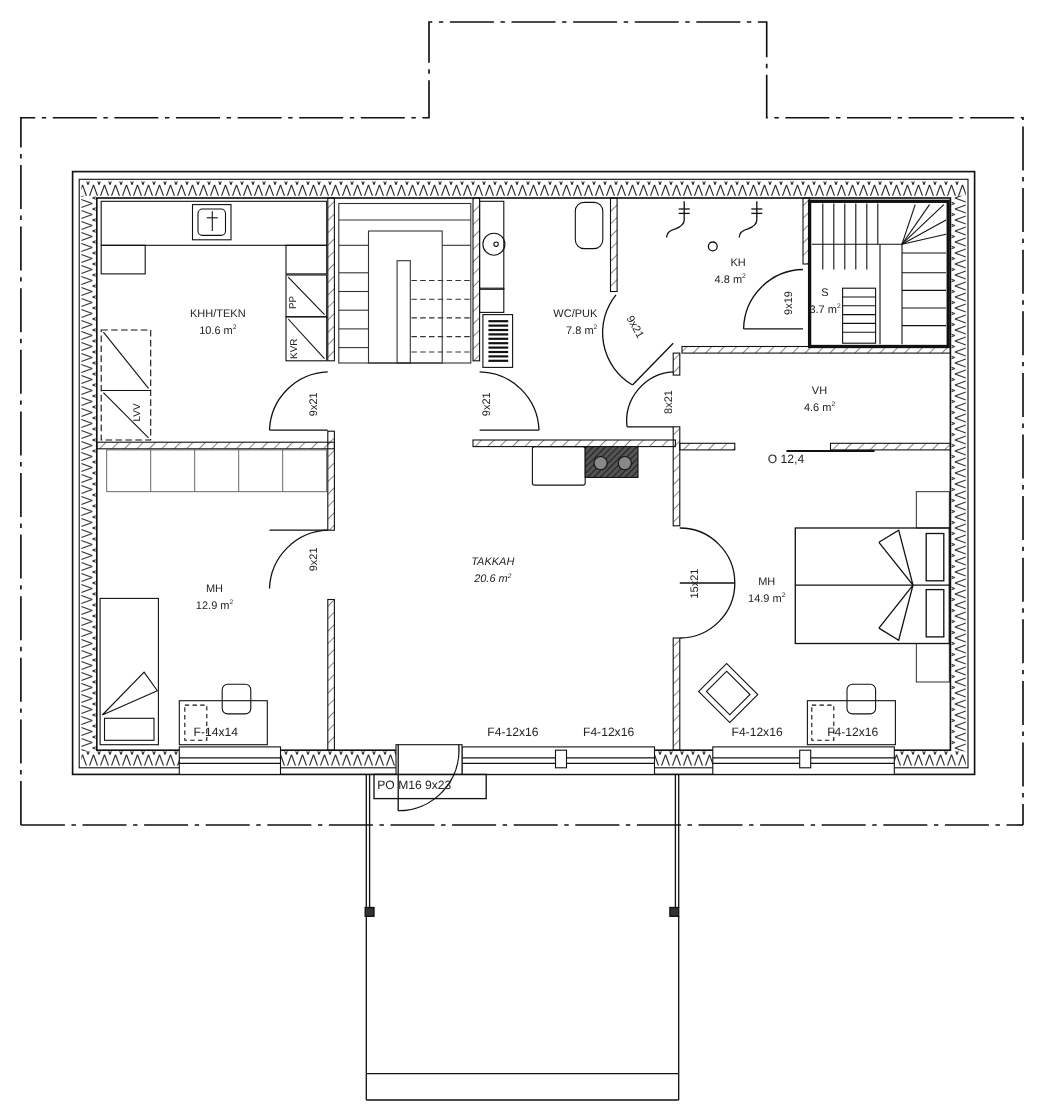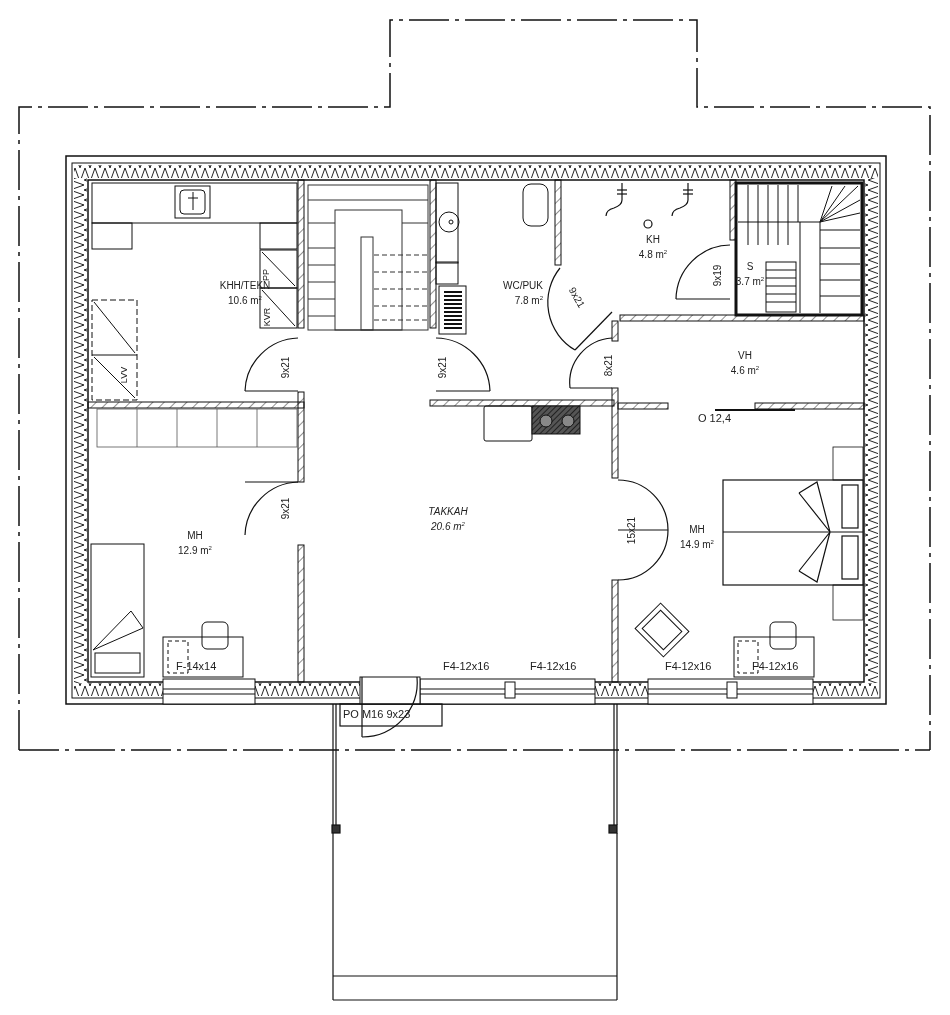--- a/index.html
+++ b/index.html
@@ -269,29 +269,29 @@
     <line x1="617" y1="704" x2="617" y2="825"></line>
     <rect x="332" y="825" width="8" height="8" fill="#333"></rect>
     <rect x="609" y="825" width="8" height="8" fill="#333"></rect>
     <line x1="333" y1="833" x2="333" y2="1000"></line>
     <line x1="617" y1="833" x2="617" y2="1000"></line>
     <line x1="333" y1="976" x2="617" y2="976"></line>
     <line x1="333" y1="1000" x2="617" y2="1000"></line>
   </g>
 </svg>
 
-<div class="lbl" style="left:168px;top:279px;width:60px;margin-left:47px;">
+<div class="lbl" style="left:168px;top:279px;width:60px;">
   <div>KHH/TEKN</div>
   <div><span>10.6 m</span><sup>2</sup></div>
 </div>
 <div class="lbl" style="left:483px;top:279px;width:60px;text-align:right;">
   <div>WC/PUK</div>
   <div><span>7.8 m</span><sup>2</sup></div>
 </div>
-<div class="lbl" style="left:628px;top:233px;width:50px;">
+<div class="lbl" style="left:628px;top:233px;width:50px;text-align:right;">
   <div>KH</div>
   <div><span>4.8 m</span><sup>2</sup></div>
 </div>
 <div class="lbl" style="left:730px;top:260px;width:40px;">
   <div>S</div>
   <div><span>3.7 m</span><sup>2</sup></div>
 </div>
 <div class="lbl" style="left:720px;top:349px;width:50px;">
   <div>VH</div>
   <div><span>4.6 m</span><sup>2</sup></div>

